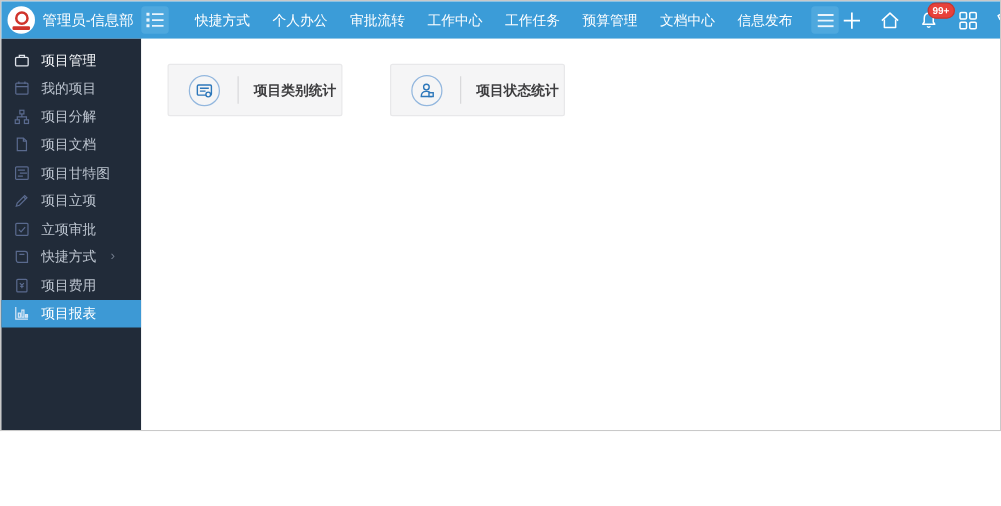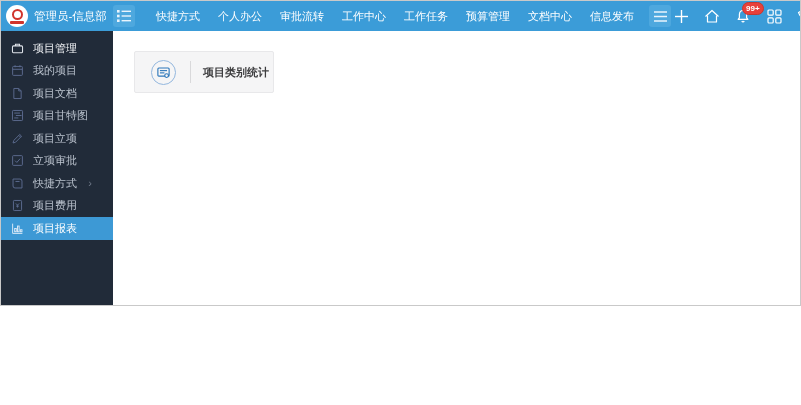--- a/index.html
+++ b/index.html
@@ -1,18 +1,18 @@
 <!DOCTYPE html>
 <html style="--topbar: #3b9cd8; --topbar-lit: #4ea8de; --sidebar: #212b39; --accent: #3d99d5; --badge: #e8403a; --online: #3dba54; --online-count: #ff7b2a;"><head>
 <meta charset="utf-8">
 <style>
   * { margin:0; padding:0; box-sizing:border-box; }
   body { background:#fff; font-family:"Liberation Sans", sans-serif; }
   .window{
-    position:relative; width:801px; height:306px;
+    position:relative; width:801px; height:345px;
     border:1px solid #c9c9c9; background:#fff; overflow:hidden;
   }
   
   .topbar{
     height:30px; background:var(--topbar,#3b9cd8);
     display:flex; align-items:center; color:#fff;
   }
   .brand{ width:112px; flex:0 0 112px; display:flex; align-items:center; gap:6px; padding-left:5px; cursor:pointer;}
   .logo{ width:22px; height:22px; border-radius:50%; background:#fff; display:flex; flex-direction:column; align-items:center; justify-content:center; gap:1px; overflow:hidden;}
   .logo .ring{ width:11px; height:11px; border-radius:50%; border:2px solid #d0342c; background:#fff; margin-top:1px;}
@@ -194,20 +194,31 @@
             <svg width="13" height="13" viewBox="0 0 16 16" fill="none" stroke="currentColor" stroke-width="1.2">
               <rect x="2" y="3" width="12" height="11" rx="1"></rect>
                 <line x1="2" y1="6.5" x2="14" y2="6.5"></line>
               <line x1="5" y1="1.5" x2="5" y2="4"></line>
                 <line x1="11" y1="1.5" x2="11" y2="4"></line>
             </svg>
           </span>
           <span class="si-label">我的项目</span>
         </a>
 
+        <a class="side-item">
+          <span class="si-icon">
+            <svg width="13" height="13" viewBox="0 0 16 16" fill="none" stroke="currentColor" stroke-width="1.2">
+              <rect x="6" y="1.5" width="4" height="3.6"></rect>
+                <rect x="1.5" y="10.9" width="4" height="3.6"></rect>
+                <rect x="10.5" y="10.9" width="4" height="3.6"></rect>
+              <path d="M8 5.1 V8 M3.5 10.9 V8 H12.5 V10.9"></path>
+            </svg>
+          </span>
+          <span class="si-label">项目分解</span>
+        </a>
 
         <a class="side-item">
           <span class="si-icon">
             <svg width="13" height="13" viewBox="0 0 16 16" fill="none" stroke="currentColor" stroke-width="1.2">
               <path d="M3.5 1.8 H9.5 L12.5 4.8 V14.2 H3.5 Z"></path>
                 <path d="M9.5 1.8 V4.8 H12.5"></path>
             </svg>
           </span>
           <span class="si-label">项目文档</span>
         </a>
@@ -314,19 +325,30 @@
               <rect x="2" y="3.2" width="12" height="8.6" rx="1"></rect>
               <line x1="4.2" y1="6" x2="11.8" y2="6"></line>
                 <line x1="4.2" y1="8.4" x2="9" y2="8.4"></line>
               <circle cx="11.3" cy="11.3" r="2" fill="#f5f5f6"></circle>
             </svg>
           </span>
           <span class="vdiv"></span>
           <span class="clabel">项目类别统计</span>
         </div>
 
+        <div class="card">
+          <span class="circ">
+            <svg width="15" height="15" viewBox="0 0 16 16" fill="none" stroke="currentColor" stroke-width="1.2">
+              <circle cx="7.6" cy="5" r="2.4"></circle>
+              <path d="M3.2 13 C3.2 9.9 5.1 8.6 7.6 8.6 C10.1 8.6 12 9.9 12 13 Z"></path>
+              <rect x="9.8" y="9.8" width="3.6" height="3.2" fill="#f5f5f6"></rect>
+            </svg>
+          </span>
+          <span class="vdiv"></span>
+          <span class="clabel">项目状态统计</span>
+        </div>
 
       </div>
     </main>
   </div>
 
   <div class="bottom-strip"></div>
 </div>
 
 </body></html>

